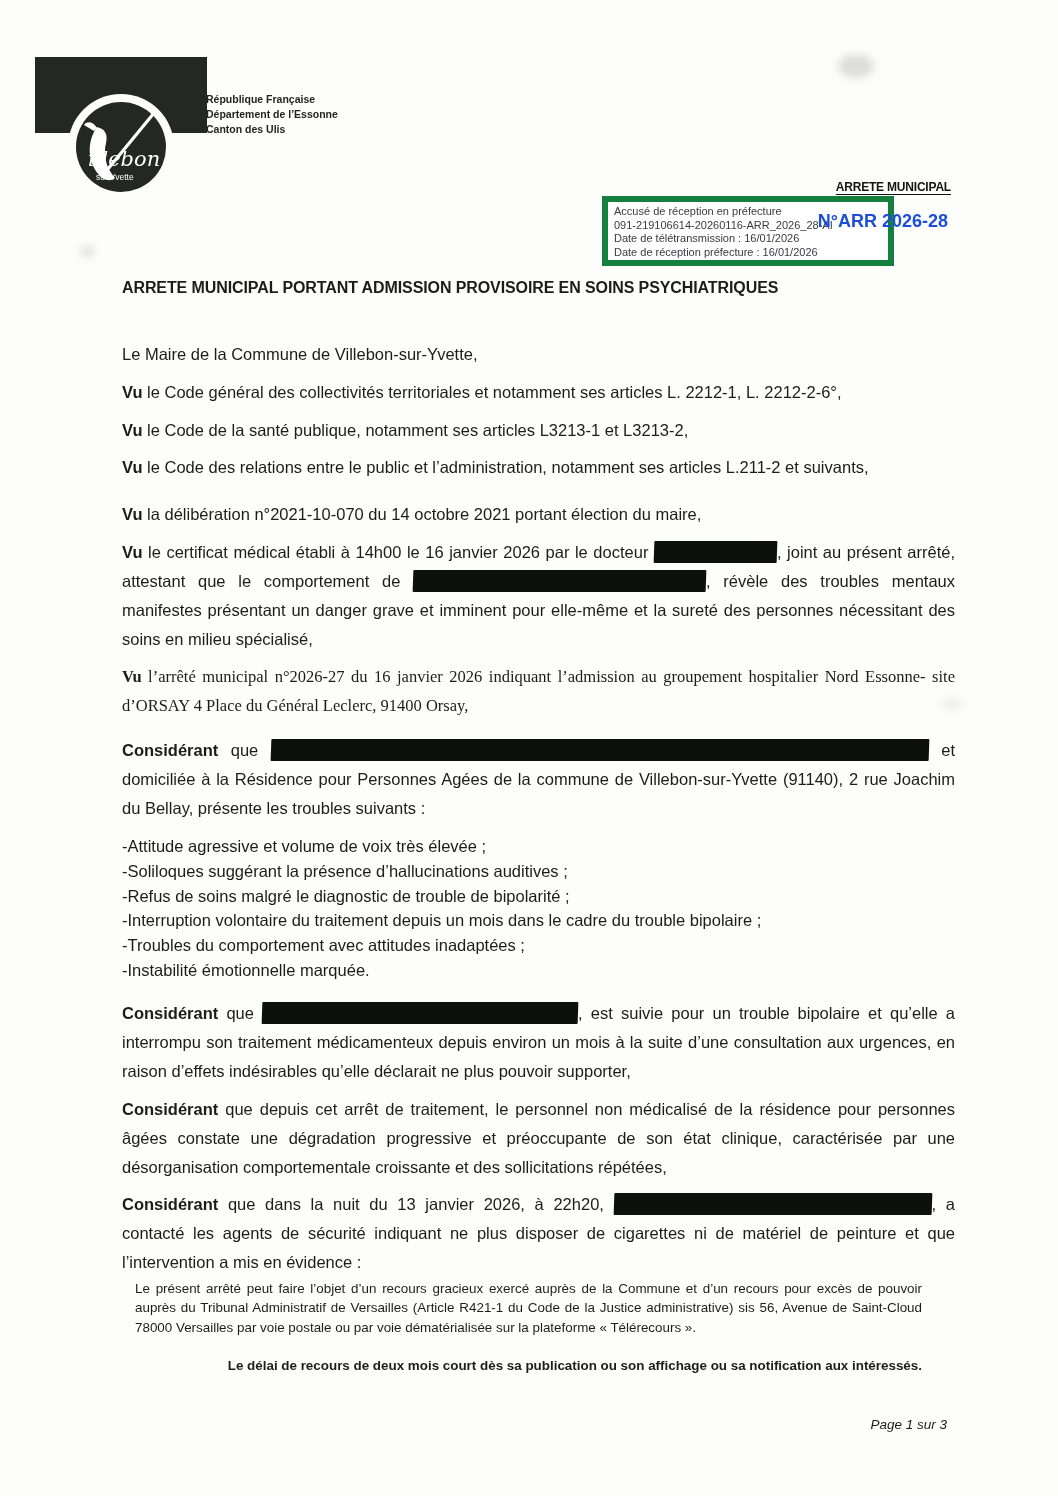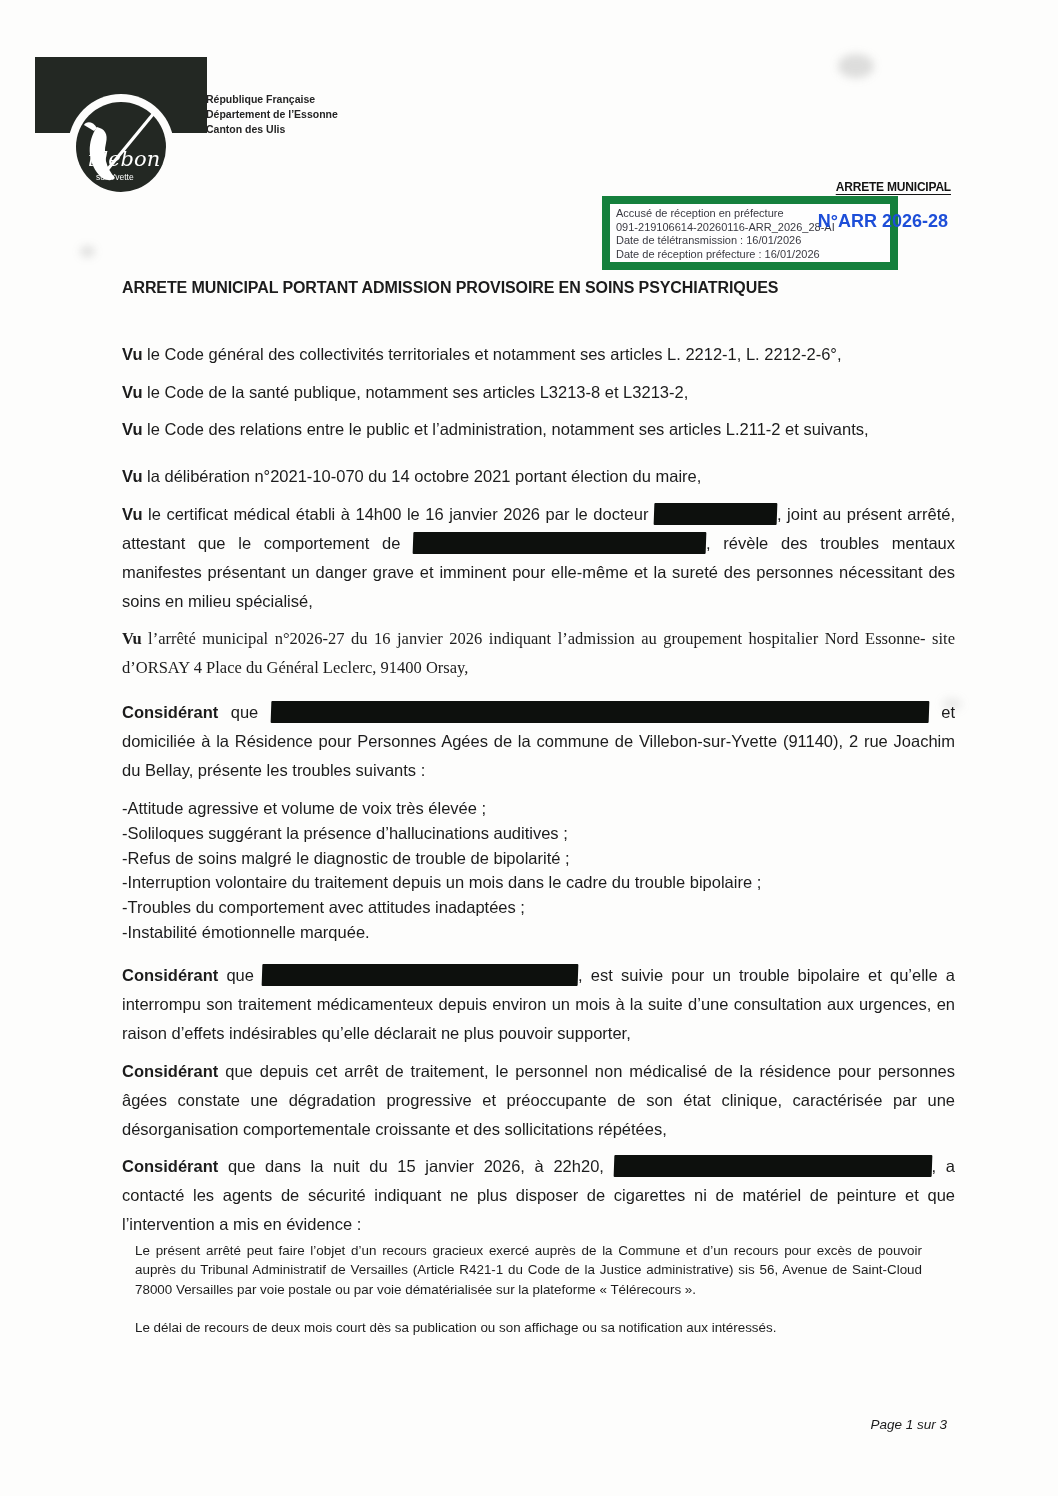--- a/index.html
+++ b/index.html
@@ -6,39 +6,39 @@
   .page{
     position:relative;width:1058px;height:1496px;margin:0;
     background:#fdfdfc;overflow:hidden;
     font-family:"Liberation Sans","DejaVu Sans",sans-serif;
     color:#1c1c1c;
   }
   
   .logo{position:absolute;left:33px;top:55px;}
   .logo-caption{position:absolute;left:206px;top:92px;font-size:10.5px;font-weight:bold;line-height:15px;color:#242424;}
   .arrete-heading{position:absolute;top:180px;right:107px;font-size:12px;font-weight:bold;letter-spacing:-.2px;color:#141414;text-decoration:underline;text-underline-offset:3px;}
-  .stamp{position:absolute;left:602px;top:196px;width:268px;height:52px;border:8px solid #15803d;padding:3px 6px;font-size:11px;line-height:13.5px;color:#3a3a42;background:rgba(255,255,255,.55);}
+  .stamp{position:absolute;left:602px;top:196px;width:268px;height:52px;border:6px solid #15803d;padding:3px 6px;font-size:11px;line-height:13.5px;color:#3a3a42;background:rgba(255,255,255,.55);}
   .arrete-number{position:absolute;top:211px;right:110px;font-size:18px;font-weight:bold;color:#1d4ed8;z-index:2;}
   
   .doc-content{position:absolute;left:122px;top:279px;width:833px;}
   .doc-title{font-size:16px;font-weight:bold;letter-spacing:-.1px;margin:0 0 43px 0;}
   .para{margin:0 0 9px 0;font-size:16.5px;line-height:29px;text-align:justify;}
   .para b{font-weight:bold;}
   #p-vu-sante{margin-bottom:8px;}
   #p-vu-relations{margin-bottom:18px;}
   #p-vu-certificat{margin-bottom:8px;}
   #p-vu-arrete27{margin-bottom:16px;font-family:Liberation Serif, serif;}
   #p-c-domicile{margin-bottom:11px;}
   #troubles-list{line-height:24.8px;text-align:left;margin-bottom:16px;}
   #p-c-arret{margin-bottom:8px;}
   #p-c-nuit{margin-bottom:2px;}
   .redact{display:inline-block;height:22px;background:#0d100d;vertical-align:-5px;border-radius:1px;transform:skewX(-2deg);}
   
   .footnote{margin:0 0 18px 13px;width:787px;font-size:13.4px;line-height:19.6px;text-align:justify;color:#1d1d1d;}
-  #fn-2{margin-bottom:0;text-align:left;}
+  #fn-2{margin-bottom:0;text-align:right;font-weight:bold;}
   .page-number{position:absolute;top:1417px;right:111px;font-size:13.5px;color:#1c1c1c;font-style:italic;}
   
   .smudge{position:absolute;border-radius:50%;filter:blur(4px);background:rgba(110,110,110,.22);}
   .s1{left:838px;top:54px;width:36px;height:24px;}
   .s2{left:80px;top:246px;width:15px;height:11px;background:rgba(90,90,90,.18);}
   .s3{left:942px;top:698px;width:20px;height:12px;background:rgba(120,120,120,.14);}
 </style>
 </head>
 <body>
 
@@ -70,38 +70,39 @@
     <div>Accusé de réception en préfecture</div>
     <div>091-219106614-20260116-ARR_2026_28-AI</div>
     <div>Date de télétransmission : 16/01/2026</div>
     <div>Date de réception préfecture : 16/01/2026</div>
   </div>
   <div class="arrete-number">N°ARR 2026-28</div>
 
   <div class="doc-content">
     <h1 class="doc-title">ARRETE MUNICIPAL PORTANT ADMISSION PROVISOIRE EN SOINS PSYCHIATRIQUES</h1>
     <div id="doc-body">
+        <p class="para" id="p-maire"><span>Le Maire de la Commune de Villebon-sur-Yvette,</span></p>
         <p class="para" id="p-vu-cgct"><b>Vu</b><span> le Code général des collectivités territoriales et notamment ses articles L. 2212-1, L. 2212-2-6°,</span></p>
-        <p class="para" id="p-vu-sante"><b>Vu</b><span> le Code de la santé publique, notamment ses articles L3213-8 et L3213-2,</span></p>
+        <p class="para" id="p-vu-sante"><b>Vu</b><span> le Code de la santé publique, notamment ses articles L3213-1 et L3213-2,</span></p>
         <p class="para" id="p-vu-relations"><b>Vu</b><span> le Code des relations entre le public et l’administration, notamment ses articles L.211-2 et suivants,</span></p>
         <p class="para" id="p-vu-deliberation"><b>Vu</b><span> la délibération n°2021-10-070 du 14 octobre 2021 portant élection du maire,</span></p>
         <p class="para" id="p-vu-certificat"><b>Vu</b><span> le certificat médical établi à 14h00 le 16 janvier 2026 par le docteur </span><span class="redact" style="width: 123px;"></span><span>, joint au présent arrêté, attestant que le comportement de </span><span class="redact" style="width: 293px;"></span><span>, révèle des troubles mentaux manifestes présentant un danger grave et imminent pour elle-même et la sureté des personnes nécessitant des soins en milieu spécialisé,</span></p>
         <p class="para" id="p-vu-arrete27"><b>Vu</b><span> l’arrêté municipal n°2026-27 du 16 janvier 2026 indiquant l’admission au groupement hospitalier Nord Essonne- site d’ORSAY 4 Place du Général Leclerc, 91400 Orsay,</span></p>
         <p class="para" id="p-c-domicile"><b>Considérant</b><span> que </span><span class="redact" style="width: 658px;"></span><span> et domiciliée à la Résidence pour Personnes Agées de la commune de Villebon-sur-Yvette (91140), 2 rue Joachim du Bellay, présente les troubles suivants :</span></p>
         <div class="para" id="troubles-list">
           <div>-Attitude agressive et volume de voix très élevée ;</div>
           <div>-Soliloques suggérant la présence d’hallucinations auditives ;</div>
           <div>-Refus de soins malgré le diagnostic de trouble de bipolarité ;</div>
           <div>-Interruption volontaire du traitement depuis un mois dans le cadre du trouble bipolaire ;</div>
           <div>-Troubles du comportement avec attitudes inadaptées ;</div>
           <div>-Instabilité émotionnelle marquée.</div>
         </div>
         <p class="para" id="p-c-suivie"><b>Considérant</b><span> que </span><span class="redact" style="width: 316px;"></span><span>, est suivie pour un trouble bipolaire et qu’elle a interrompu son traitement médicamenteux depuis environ un mois à la suite d’une consultation aux urgences, en raison d’effets indésirables qu’elle déclarait ne plus pouvoir supporter,</span></p>
         <p class="para" id="p-c-arret"><b>Considérant</b><span> que depuis cet arrêt de traitement, le personnel non médicalisé de la résidence pour personnes âgées constate une dégradation progressive et préoccupante de son état clinique, caractérisée par une désorganisation comportementale croissante et des sollicitations répétées,</span></p>
-        <p class="para" id="p-c-nuit"><b>Considérant</b><span> que dans la nuit du 15 janvier 2026, à 22h20, </span><span class="redact" style="width: 318px;"></span><span>, a contacté les agents de sécurité indiquant ne plus disposer de cigarettes ni de matériel de peinture et que l’intervention a mis en évidence :</span></p>
+        <p class="para" id="p-c-nuit"><b>Considérant</b><span> que dans la nuit du 13 janvier 2026, à 22h20, </span><span class="redact" style="width: 318px;"></span><span>, a contacté les agents de sécurité indiquant ne plus disposer de cigarettes ni de matériel de peinture et que l’intervention a mis en évidence :</span></p>
       </div>
     <div id="footnotes">
         <p class="footnote" id="fn-1">Le présent arrêté peut faire l’objet d’un recours gracieux exercé auprès de la Commune et d’un recours pour excès de pouvoir auprès du Tribunal Administratif de Versailles (Article R421-1 du Code de la Justice administrative) sis 56, Avenue de Saint-Cloud 78000 Versailles par voie postale ou par voie dématérialisée sur la plateforme « Télérecours ».</p>
         <p class="footnote" id="fn-2">Le délai de recours de deux mois court dès sa publication ou son affichage ou sa notification aux intéressés.</p>
       </div>
   </div>
 
   <div class="page-number">Page 1 sur 3</div>
 </div>
 

